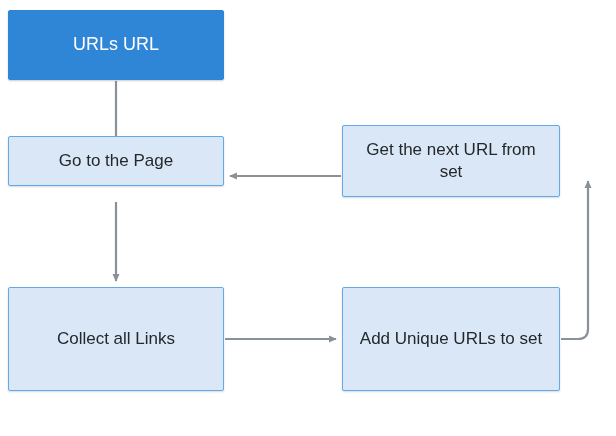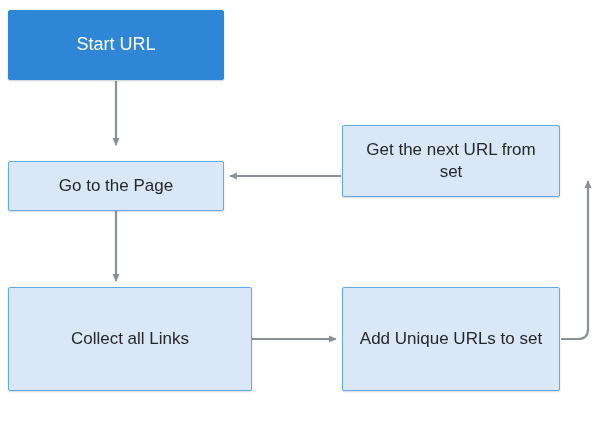--- a/index.html
+++ b/index.html
@@ -50,22 +50,22 @@
   }
   .node-step {
     background: #d9e7f7;
     border: 1px solid #63a9e8;
     border-radius: 2px;
     color: #25282b;
     font-size: 17px;
     box-shadow: 0 1px 2px rgba(90,110,130,0.25);
   }
   #node-start-url   { left: 8px;   top: 10px;  width: 216px; height: 70px; }
-  #node-go-page     { left: 8px;   top: 161px; width: 216px; height: 50px; }
-  #node-collect     { left: 8px;   top: 287px; width: 244px; height: 104px; }
+  #node-go-page     { left: 8px;   top: 136px; width: 216px; height: 50px; }
+  #node-collect     { left: 8px;   top: 287px; width: 216px; height: 104px; }
   #node-get-next    { left: 342px; top: 125px; width: 218px; height: 72px; }
   #node-add-unique  { left: 342px; top: 287px; width: 218px; height: 104px; text-align: right; }
 </style>
 </head>
 <body>
 
 <div id="canvas">
 
   <svg class="flow-svg" viewBox="0 0 616 436" xmlns="http://www.w3.org/2000/svg">
     <defs>
@@ -89,21 +89,21 @@
     <g>
       <path d="M561,339 L578,339 Q588,339 588,329 L588,181" fill="none" stroke="#8a9199" stroke-width="2.2" marker-end="url(#arrow-end)"></path>
     </g>
 
     <g>
       <line x1="341" y1="176" x2="230" y2="176" stroke="#8a9199" stroke-width="2.2" marker-end="url(#arrow-end)"></line>
     </g>
   </svg>
 
   <div class="node node-start" id="node-start-url">
-    <span class="node-label">Start URL</span>
+    <span class="node-label">URLs URL</span>
   </div>
 
   <div class="node node-step" id="node-go-page">
     <span class="node-label">Go to the Page</span>
   </div>
 
   <div class="node node-step" id="node-collect">
     <span class="node-label">Collect all Links</span>
   </div>
 

